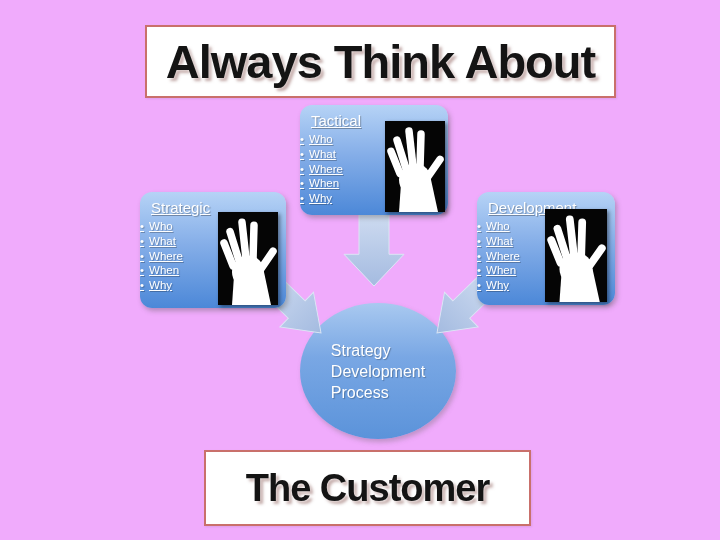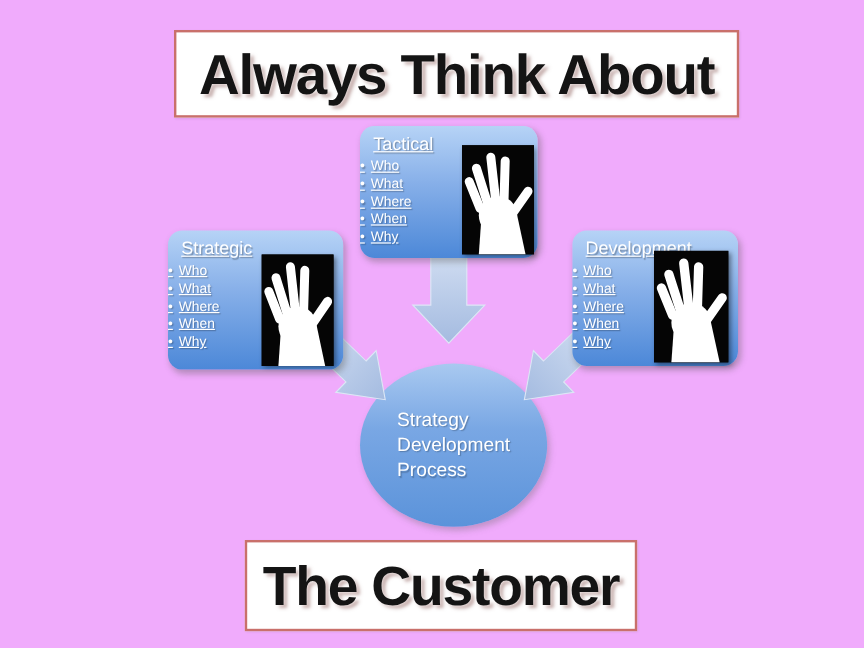--- a/index.html
+++ b/index.html
@@ -13,21 +13,21 @@
     display:flex;align-items:center;justify-content:center;
     box-shadow:1px 1px 2px rgba(0,0,0,0.08);
   }
   .banner-text{
     font-weight:700;color:#141414;letter-spacing:-1px;white-space:nowrap;
     text-shadow:0 0 3px rgba(255,255,255,0.95), 3px 3px 3px rgba(140,92,88,0.5);
   }
   #banner-top{left:145px;top:25px;width:467px;height:69px;}
   #banner-top .banner-text{font-size:47px;}
   #banner-bottom{left:204px;top:450px;width:323px;height:72px;}
-  #banner-bottom .banner-text{font-size:46px;}
+  #banner-bottom .banner-text{font-size:38px;}
 
   
   .panel{
     position:absolute;border-radius:12px;z-index:3;
     background:linear-gradient(180deg,#b6d3f6 0%,#85aee8 45%,#4c88d8 100%);
     box-shadow:2px 3px 5px rgba(90,90,90,0.40);
     color:#ffffff;
     text-decoration:underline;
   }
   #panel-tactical{left:300px;top:105px;width:148px;height:110px;}

